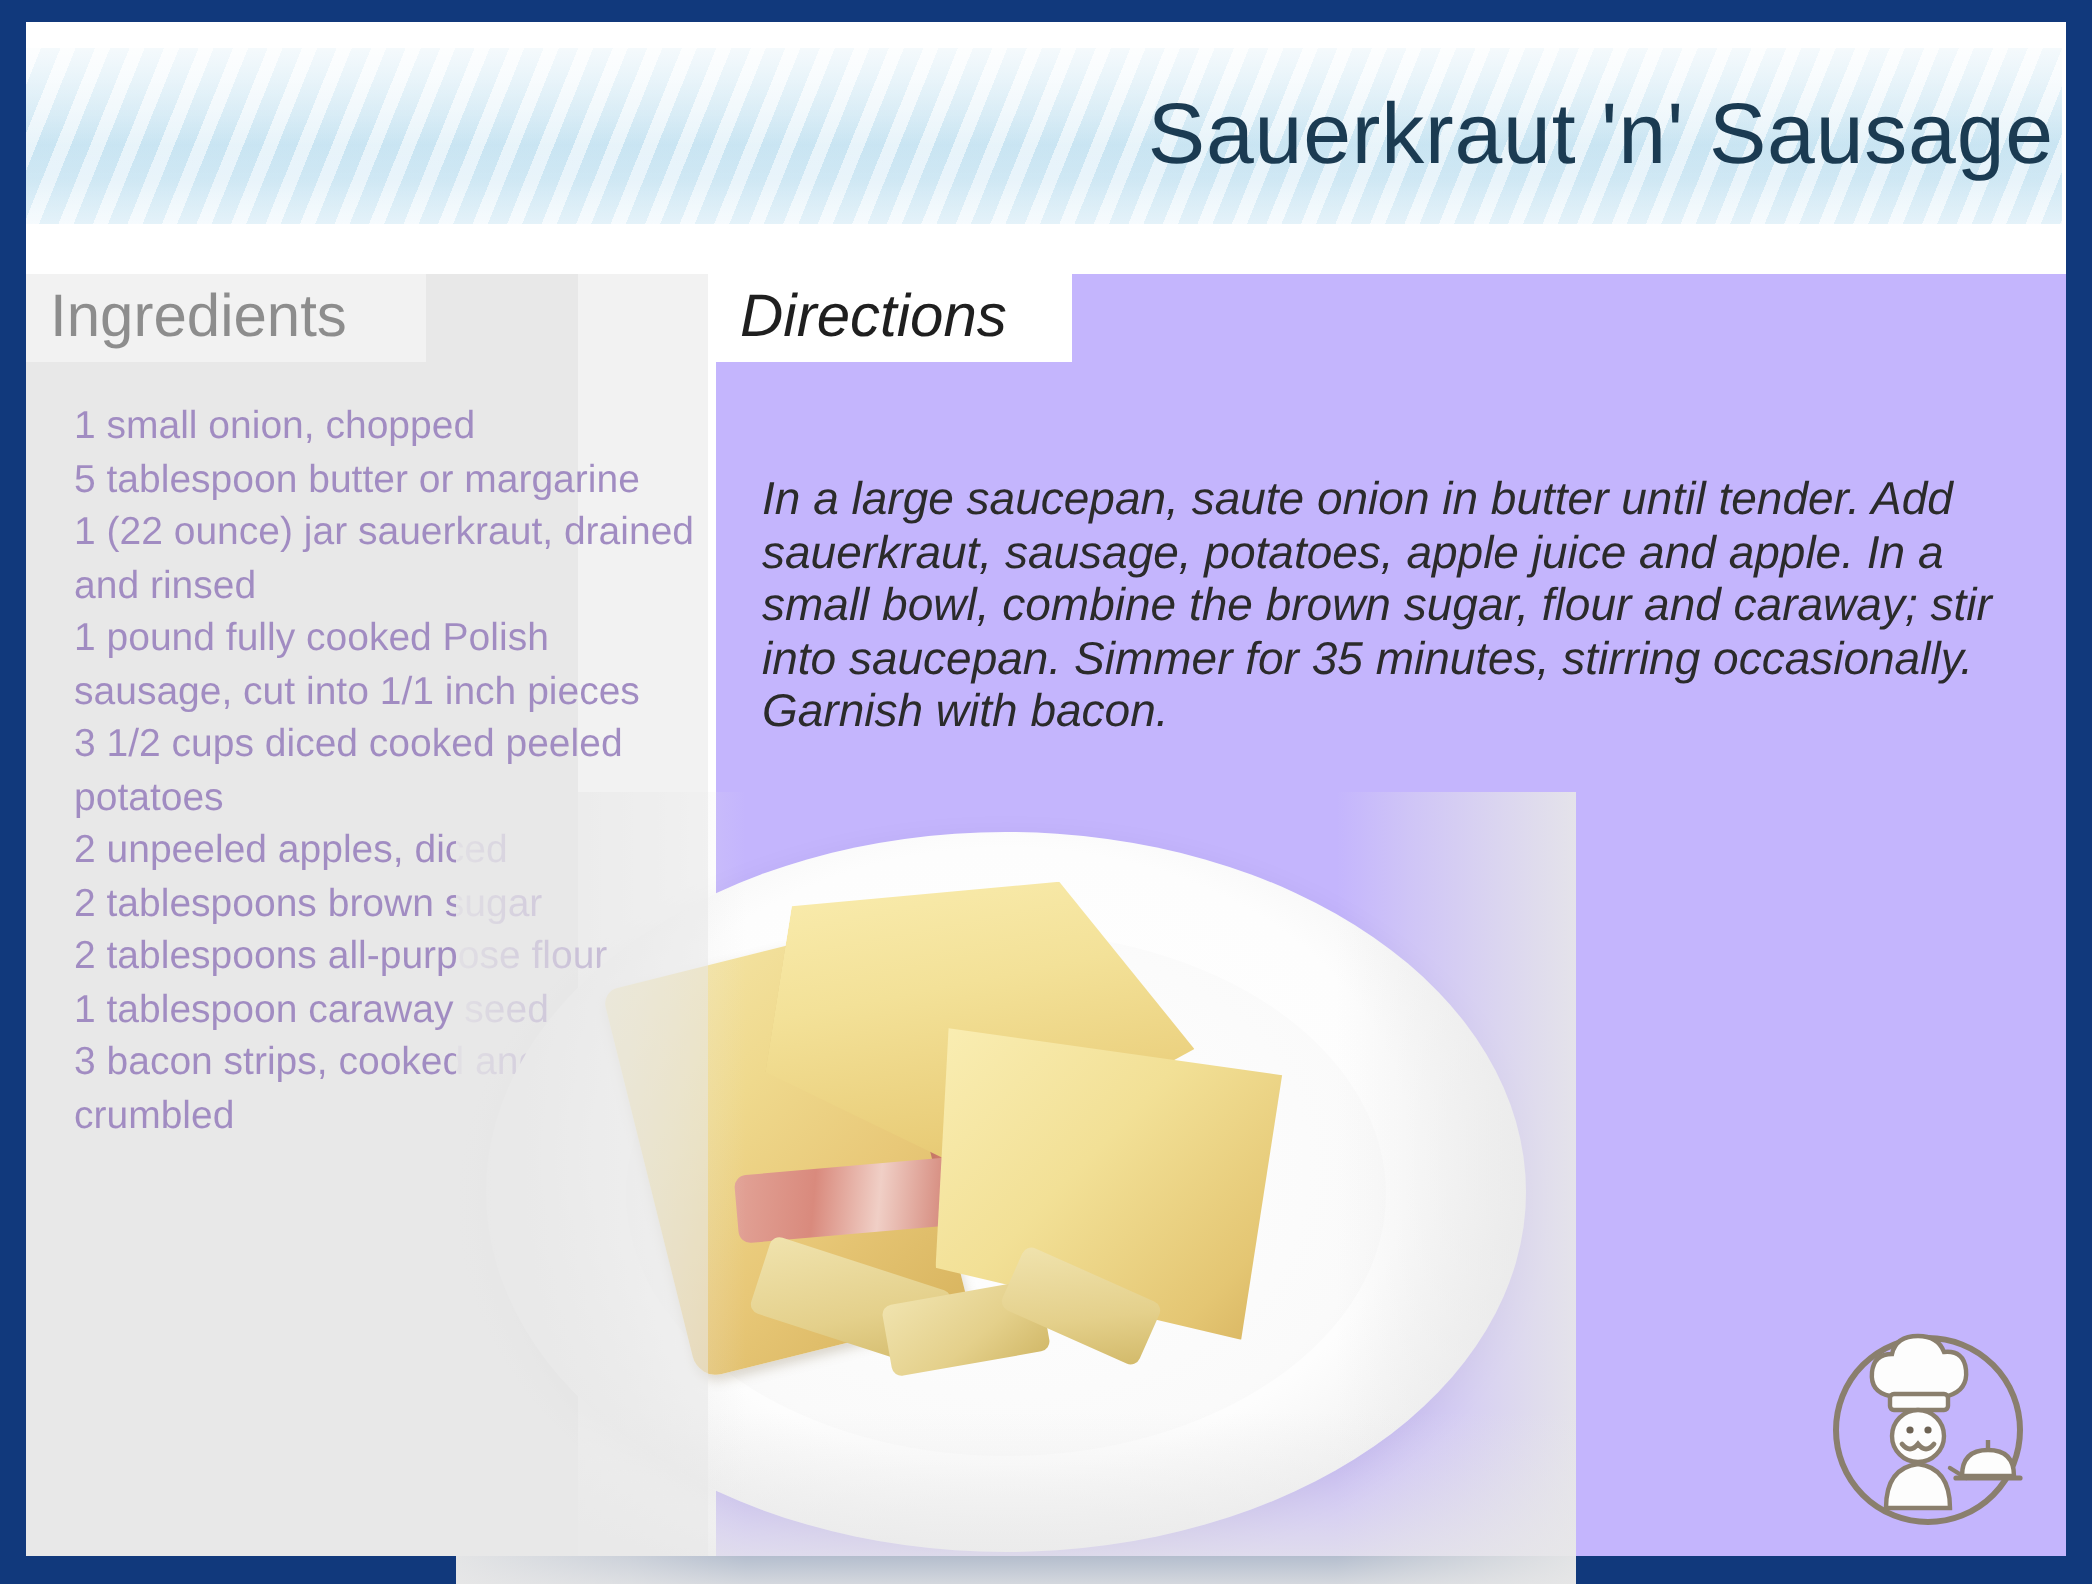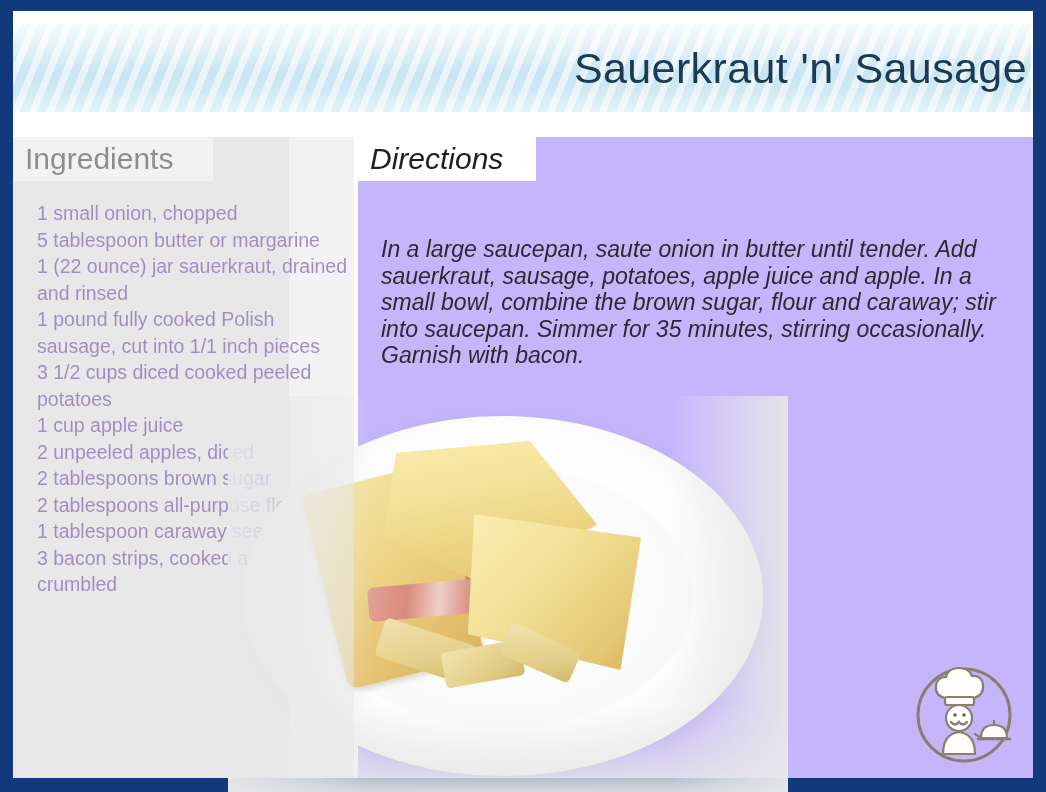--- a/index.html
+++ b/index.html
@@ -239,21 +239,20 @@
     <div class="col-left">
       <div class="tab tab-left">
         <h2>Ingredients</h2>
       </div>
       <div class="ingredients-list">
         <div class="item">1 small onion, chopped</div>
         <div class="item">5 tablespoon butter or margarine</div>
         <div class="item">1 (22 ounce) jar sauerkraut, drained and rinsed</div>
         <div class="item">1 pound fully cooked Polish sausage, cut into 1/1 inch pieces</div>
         <div class="item">3 1/2 cups diced cooked peeled potatoes</div>
-        <div class="item">1 cup apple juice</div>
         <div class="item">2 unpeeled apples, diced</div>
         <div class="item">2 tablespoons brown sugar</div>
         <div class="item">2 tablespoons all-purpose flour</div>
         <div class="item">1 tablespoon caraway seed</div>
         <div class="item">3 bacon strips, cooked and crumbled</div>
       </div>
     </div>
 
     <div class="col-right">
       <div class="tab tab-right">

